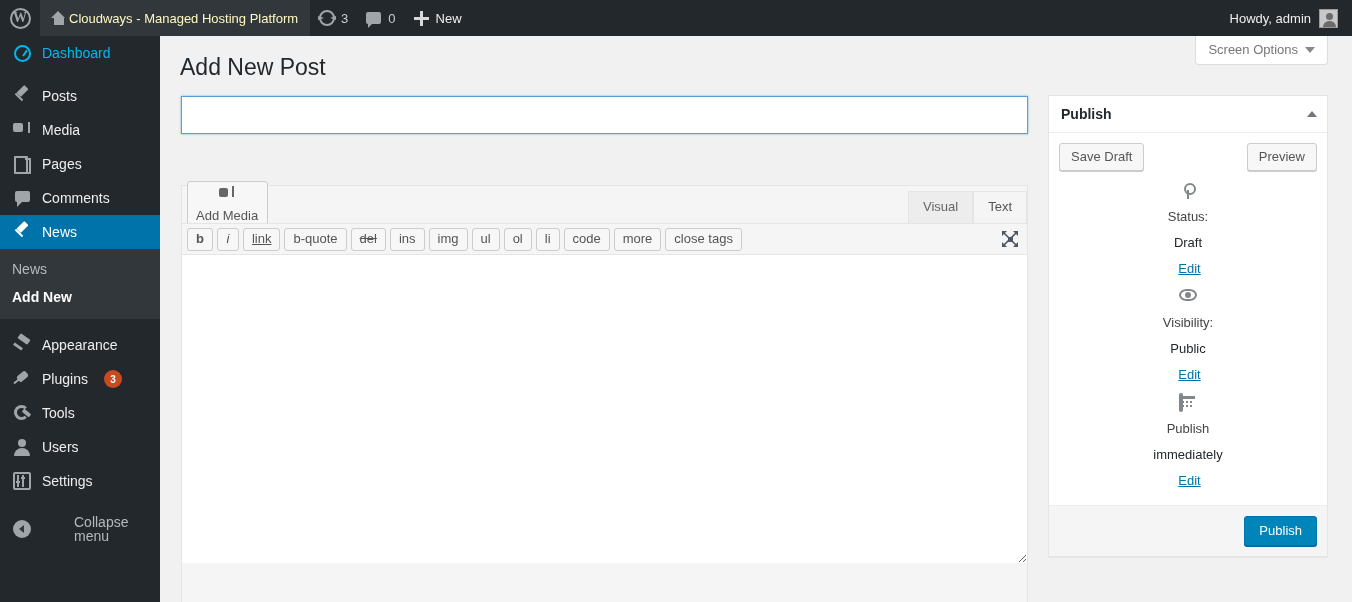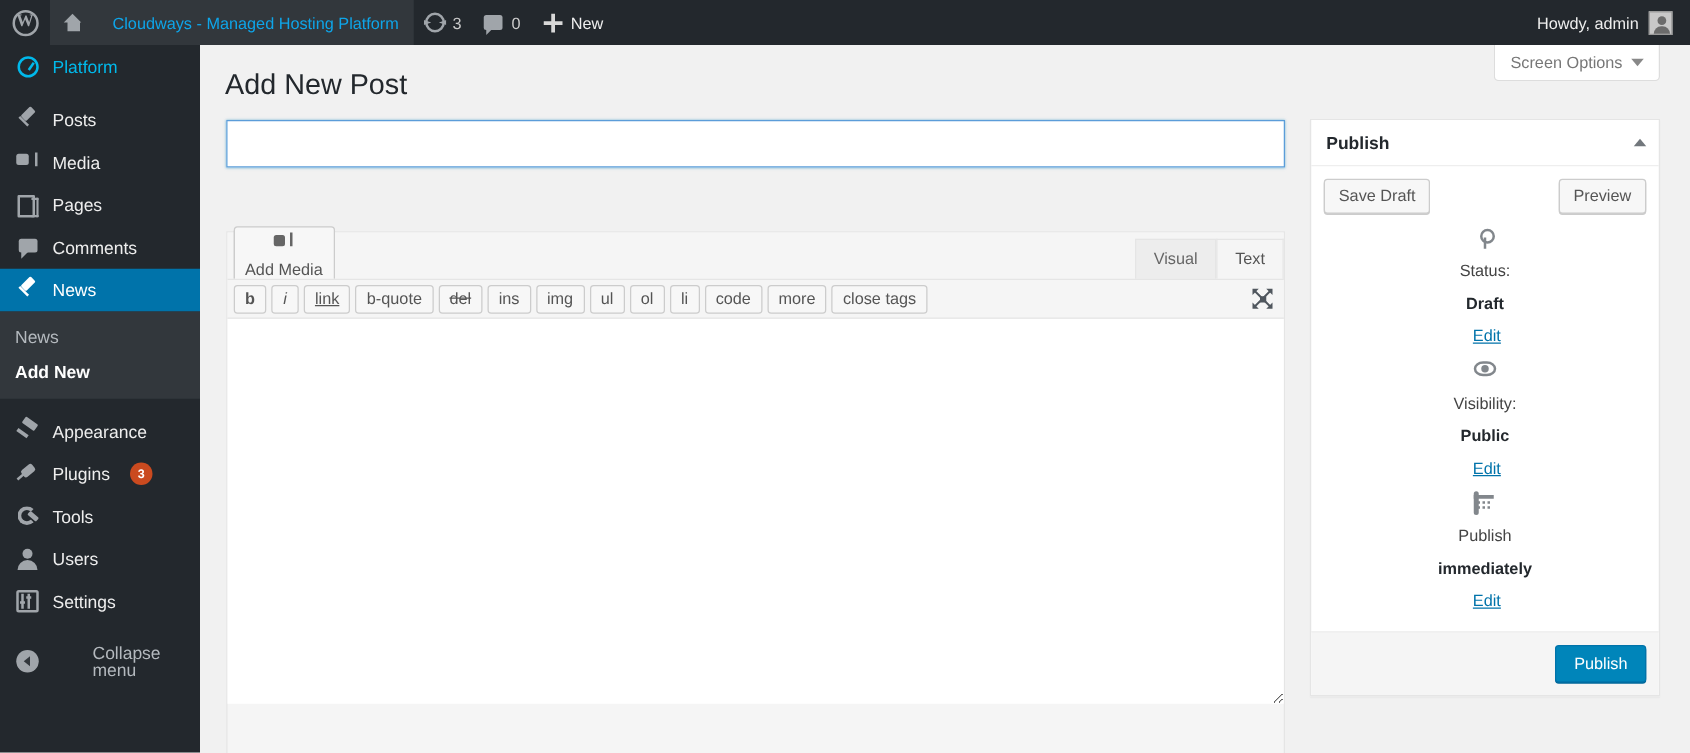--- a/index.html
+++ b/index.html
@@ -39,23 +39,23 @@
     position: relative;
     display: flex; align-items: center; justify-content: center;
     color: #a0a5aa;
     font-size: 14px;
     font-family: "Liberation Serif", serif;
     font-weight: bold;
     line-height: 1;
   }
   .ab-site {
     background: #32373c;
-    color: #0ea5e9;
+    color: #fef9c3;
     padding: 0 12px 0 10px;
-    gap: 23px;
+    gap: 2px;
   }
   .ab-home-icon {
     width: 17px; height: 15px;
     position: relative;
     flex: 0 0 17px;
   }
   .ab-home-icon::before {
     content: "";
     position: absolute; left: 1px; top: 0;
     width: 0; height: 0;
@@ -465,21 +465,21 @@
   }
   .misc-row {
     display: flex; align-items: center;
     gap: 8px;
     padding: 5px 0;
     font-size: 13px;
     color: #444;
     line-height: 18px;
     flex-direction: column;
   }
-  .misc-row b { font-weight: bold; color: #23282d; }
+  .misc-row b { font-weight: normal; color: #23282d; }
   .misc-link {
     color: #0073aa;
     text-decoration: underline;
     cursor: pointer;
     margin-left: 3px;
   }
   .misc-ic {
     width: 18px; height: 18px;
     flex: 0 0 18px;
     color: #82878c;
@@ -541,21 +541,21 @@
     <span class="ab-howdy">Howdy, admin</span>
     <span class="ab-avatar"></span>
   </div>
 </div>
 
 <div id="sidebar">
   <div class="menu-item first">
     <span class="mi-icon">
         <span class="ic-dash"></span>
       </span>
-    <span class="mi-label">Platform</span>
+    <span class="mi-label">Dashboard</span>
   </div>
   <div class="menu-sep"></div>
   <div class="menu-item">
     <span class="mi-icon">
         <span class="ic-pin"></span>
       </span>
     <span class="mi-label">Posts</span>
   </div>
   <div class="menu-item">
     <span class="mi-icon">

